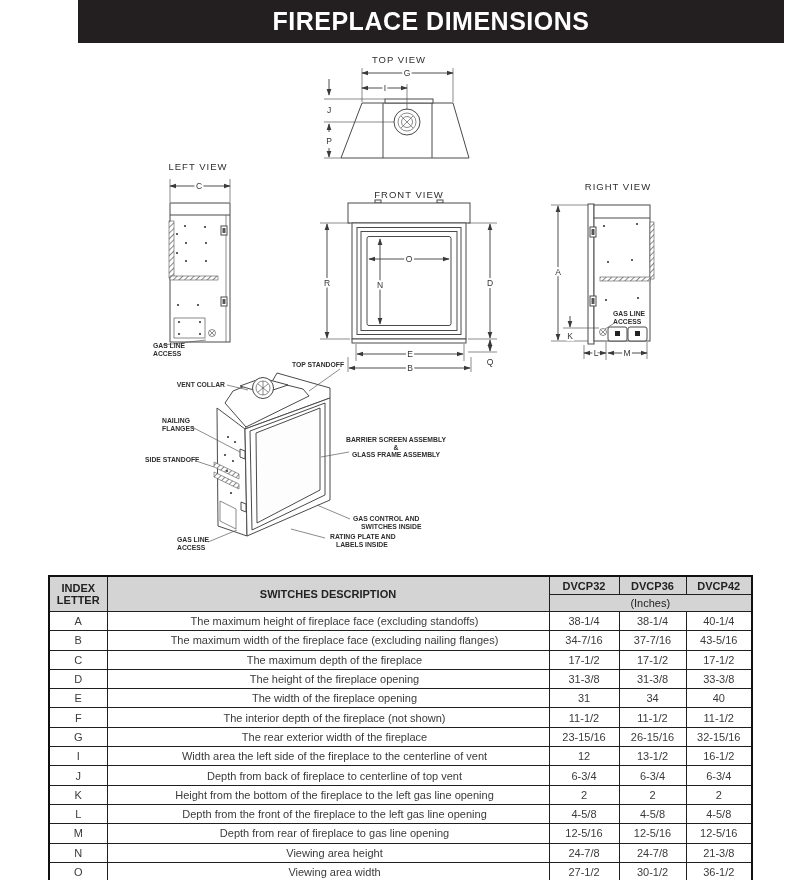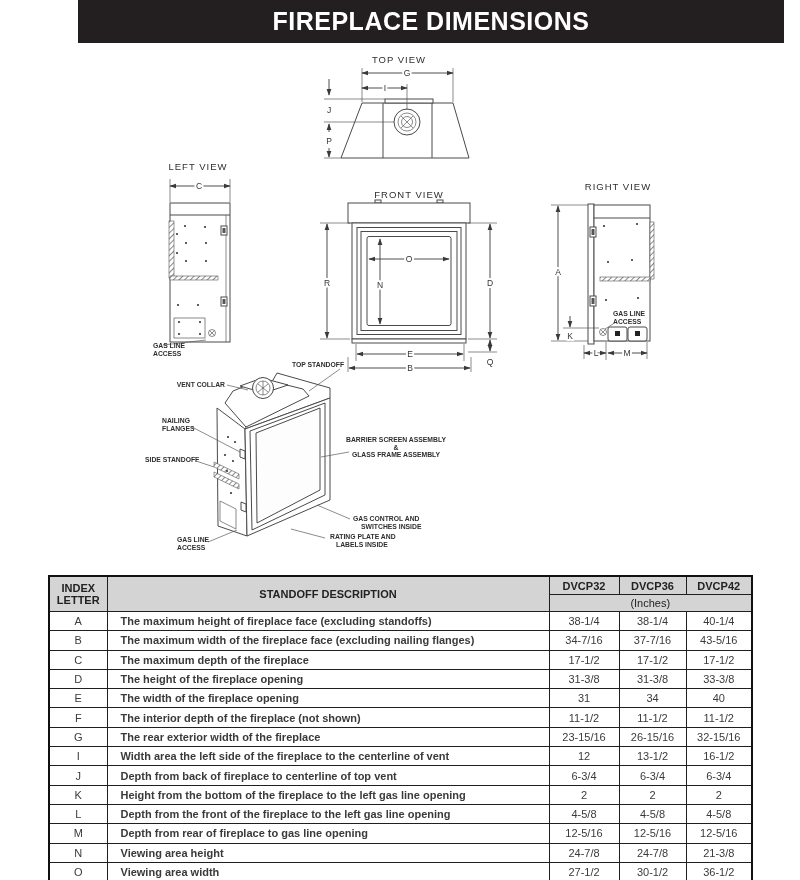--- a/index.html
+++ b/index.html
@@ -25,21 +25,21 @@
   .tablewrap{position:absolute;left:48px;top:575px;}
   table.dim-table{border-collapse:collapse;table-layout:fixed;width:703px;
                   font-family:"Liberation Sans",sans-serif;}
   .dim-table th,.dim-table td{border:1px solid #1f1f1f;overflow:hidden;white-space:nowrap;}
   .dim-table{border:2px solid #111;}
   .dim-table thead th{background:#d4d4d4;font-size:11px;color:#222;font-weight:700;
                       text-align:center;padding:1px 2px;}
   .dim-table thead th.units{font-weight:400;height:14px;}
   .dim-table thead tr.r1 th{height:15px;}
   .dim-table tbody td{height:18.3px;font-size:11px;color:#3a3a3a;text-align:center;padding:0;}
-  .dim-table tbody td.desc{text-align:left;padding-left:13px;font-weight:bold;}
+  .dim-table tbody td.desc{text-align:center;padding-left:13px;}
 </style>
 </head>
 <body>
 
 <div class="page">
 
   <header class="titlebar">
     <h1>FIREPLACE DIMENSIONS</h1>
   </header>
 
@@ -269,21 +269,21 @@
         <col style="width:70px">
           <col style="width:67px">
           <col style="width:66px">
       </colgroup>
       <thead>
         <tr class="r1">
           <th rowspan="2">
             <span>INDEX</span><br>
             <span>LETTER</span>
           </th>
-          <th rowspan="2">STANDOFF DESCRIPTION</th>
+          <th rowspan="2">SWITCHES DESCRIPTION</th>
           <th>DVCP32</th>
           <th>DVCP36</th>
           <th>DVCP42</th>
         </tr>
         <tr>
           <th class="units" colspan="3">(Inches)</th>
         </tr>
       </thead>
       <tbody>
           <tr>

